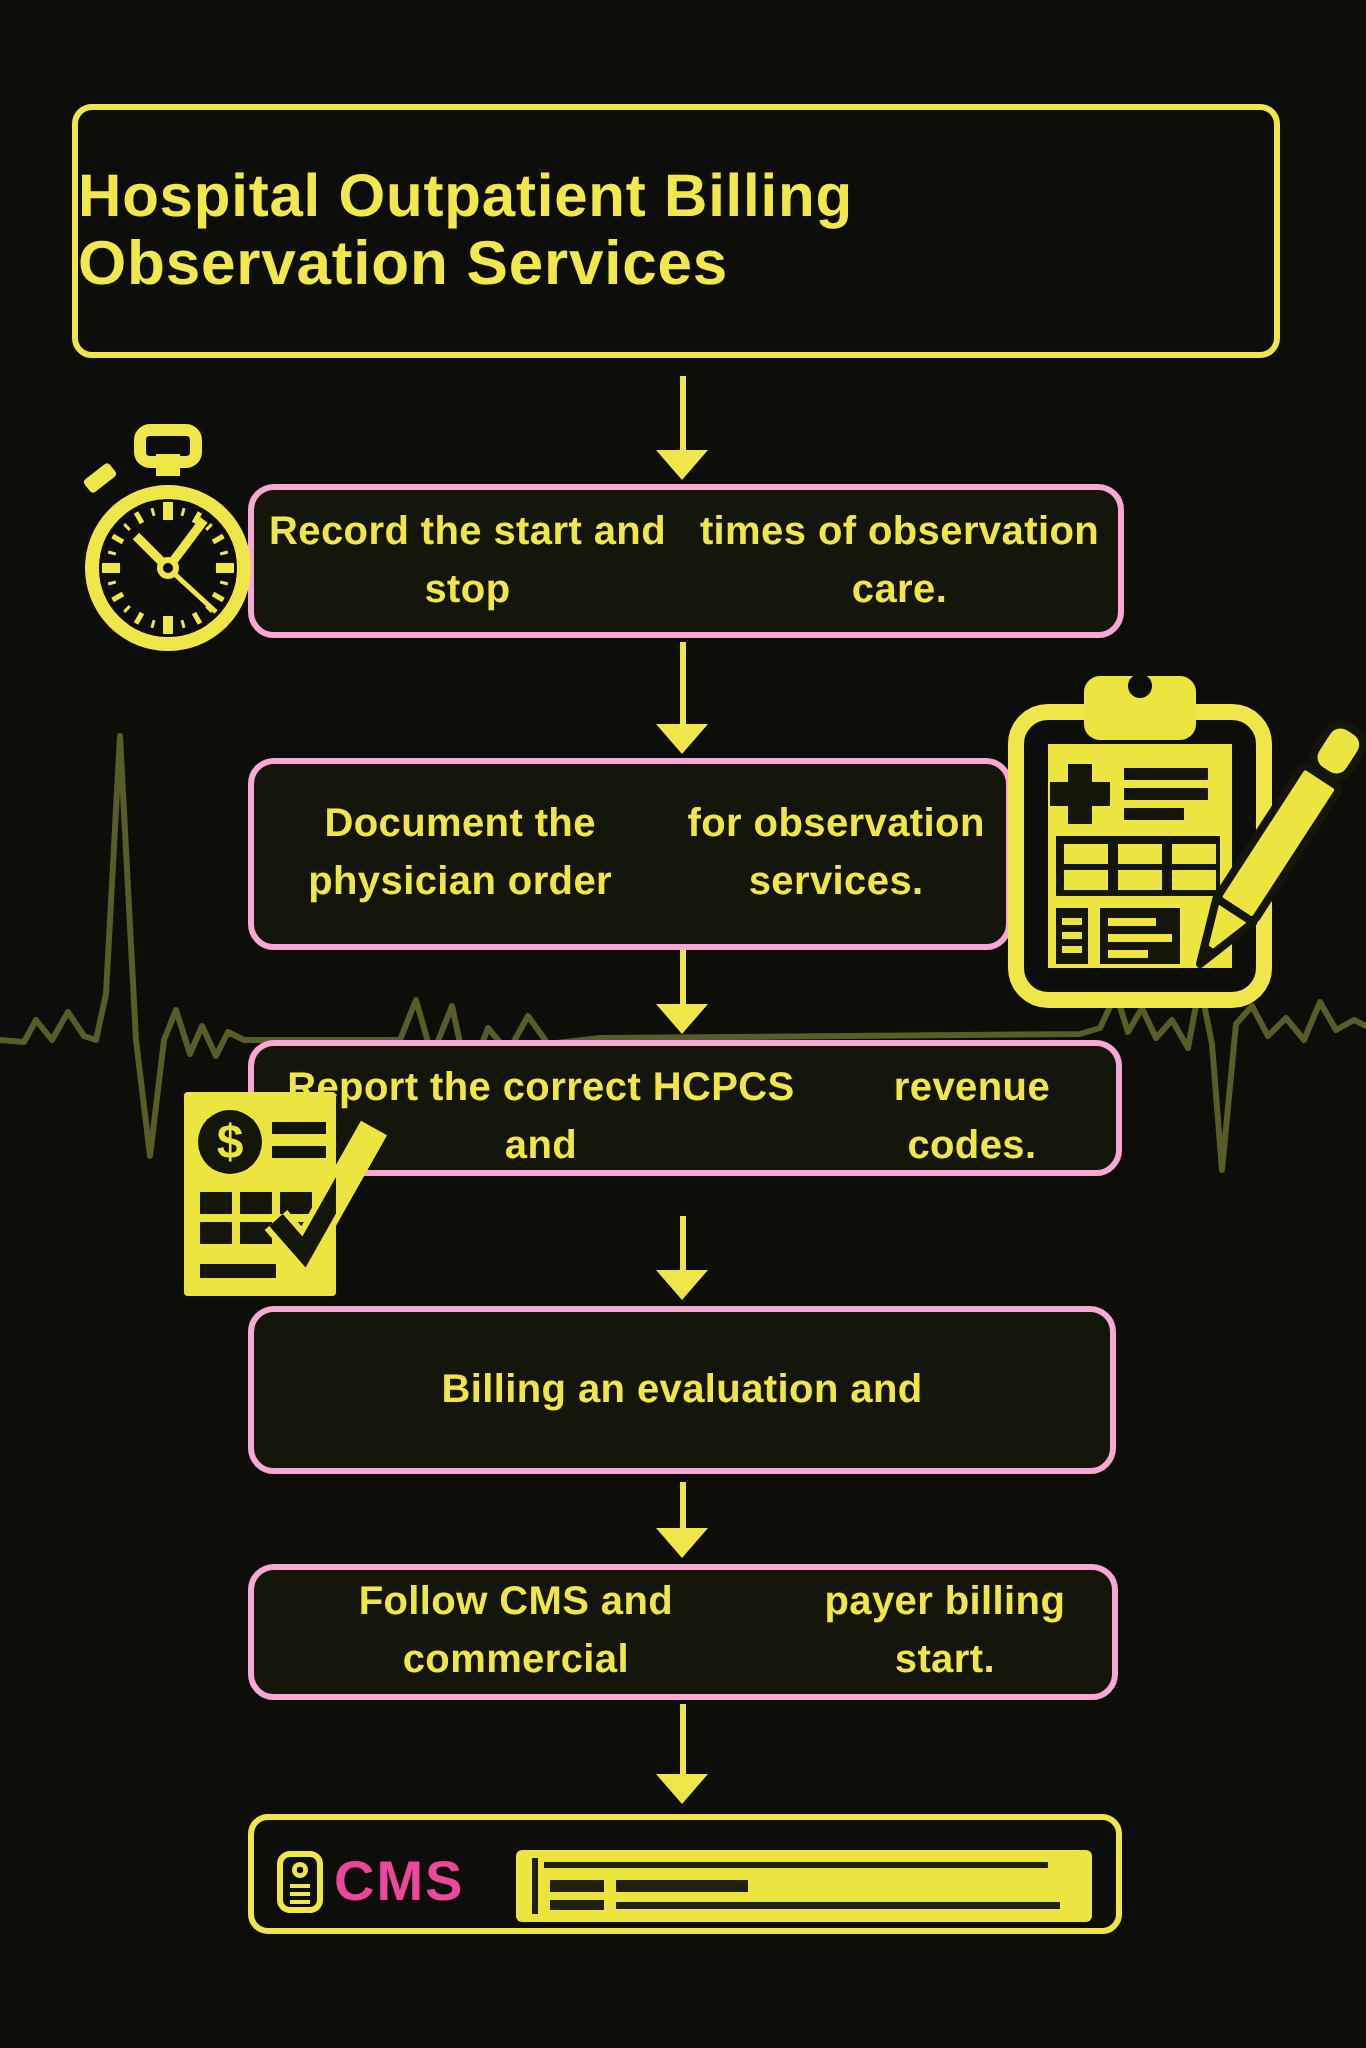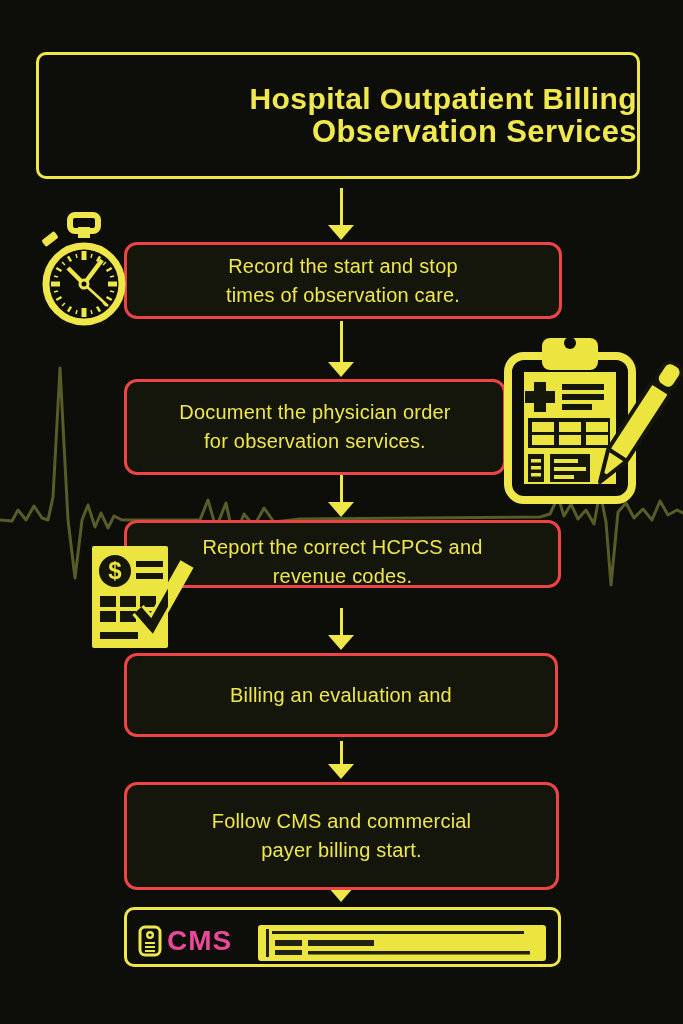--- a/index.html
+++ b/index.html
@@ -11,32 +11,32 @@
   .canvas *{box-sizing:border-box;}
   .abs{position:absolute;}
 
   
   .ecg{position:absolute;left:0;top:0;width:683px;height:1024px;z-index:0;}
 
   
   .title-box{
     left:36px;top:52px;width:604px;height:127px;
     border:3px solid #efe74a;border-radius:10px;
-    display:flex;flex-direction:column;justify-content:center;align-items:flex-end;
+    display:flex;flex-direction:column;justify-content:center;align-items:flex-start;
     text-align:center;color:#f0e84d;z-index:2;background:#0d0d0a;
   }
   .title-l1{font-size:30px;font-weight:800;letter-spacing:.4px;line-height:1.1;}
   .title-l2{font-size:25px;font-weight:500;letter-spacing:.4px;line-height:1.15;margin:2px 0;}
   .title-l3{font-size:31px;font-weight:800;letter-spacing:.4px;line-height:1.1;}
 
   
   .step{
-    border:3px solid #ef4444;border-radius:13px;background:#14160b;
-    display:flex;flex-direction:column;justify-content:center;align-items:center;
-    color:#efe74a;font-size:20px;font-weight:400;letter-spacing:.2px;
+    border:3px solid #f9a8d4;border-radius:13px;background:#14160b;
+    display:flex;flex-direction:row;justify-content:center;align-items:center;
+    color:#efe74a;font-size:20px;font-weight:700;letter-spacing:.2px;
     line-height:1.45;text-align:center;z-index:2;
   }
 
   
   .arrow{position:absolute;width:26px;display:flex;flex-direction:column;align-items:center;z-index:1;}
   .arrow-line{width:3px;flex:1;background:#efe74a;}
   .arrow-head{width:0;height:0;border-left:13px solid transparent;border-right:13px solid transparent;border-top:15px solid #efe74a;}
 
   
   .icon{position:absolute;z-index:3;overflow:visible;}
@@ -98,21 +98,21 @@
     <div>Document the physician order</div>
     <div>for observation services.</div>
   </div>
   <div class="abs step" style="left:124px;top:520px;width:437px;height:68px;justify-content:flex-start;padding-top:10px">
     <div>Report the correct HCPCS and</div>
     <div>revenue codes.</div>
   </div>
   <div class="abs step" style="left:124px;top:653px;width:434px;height:84px">
     <div>Billing an evaluation and</div>
   </div>
-  <div class="abs step" style="left:124px;top:782px;width:435px;height:108px">
+  <div class="abs step" style="left:124px;top:782px;width:435px;height:68px">
     <div>Follow CMS and commercial</div>
     <div>payer billing start.</div>
   </div>
 
   <svg class="icon" style="left:38px;top:210px" width="92" height="122" viewBox="0 0 92 122">
     <rect x="32" y="5" width="28" height="16" rx="5" fill="none" stroke="#efe74a" stroke-width="6"></rect>
     <rect x="40" y="17" width="12" height="11" fill="#efe74a"></rect>
     <rect x="4" y="25" width="16" height="8" rx="2" fill="#efe74a" transform="rotate(-38 12 29)"></rect>
     <circle cx="46" cy="74" r="38" fill="#0d0d0a" stroke="#efe74a" stroke-width="7"></circle>
     <g stroke="#efe74a">

